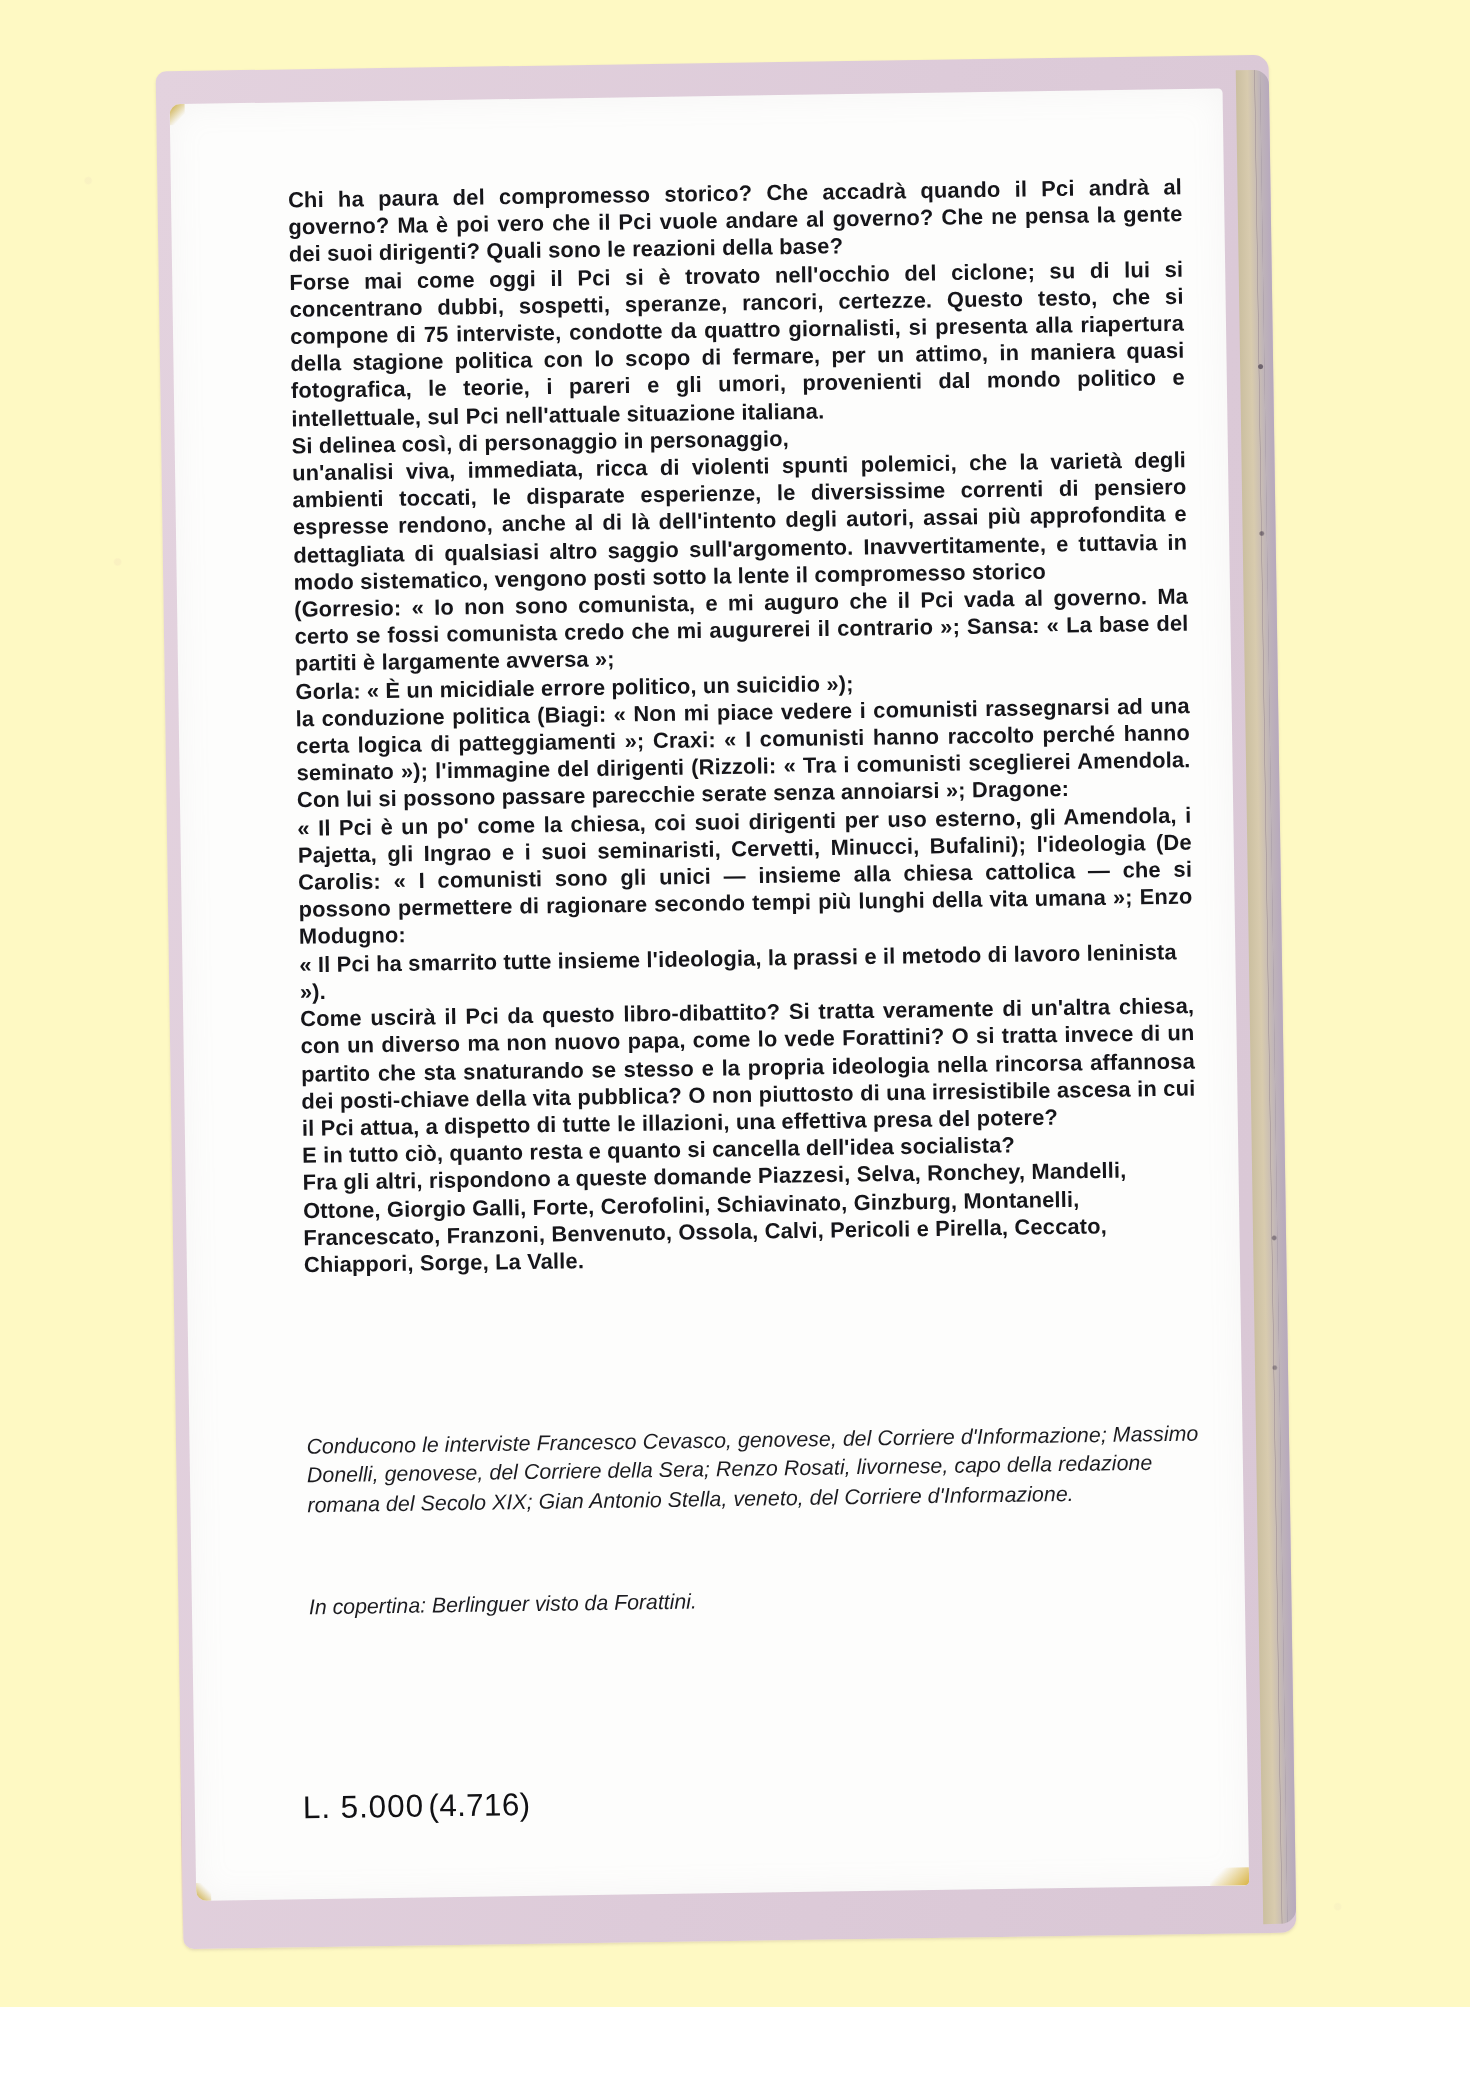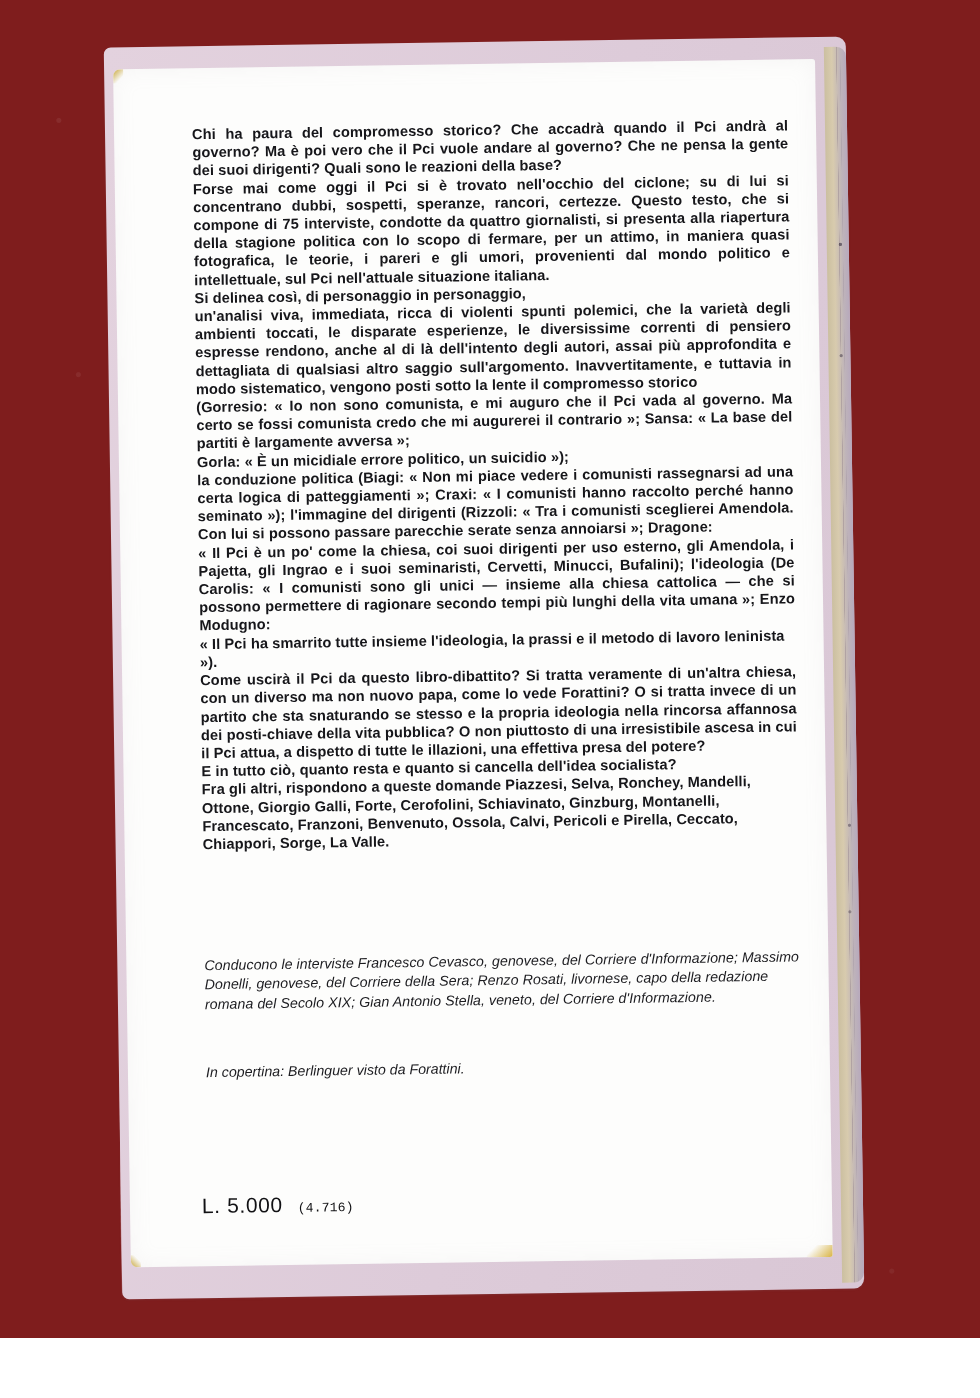--- a/index.html
+++ b/index.html
@@ -11,21 +11,21 @@
     width: 980px;
     height: 1398px;
     overflow: hidden;
     font-family: "Liberation Sans", sans-serif;
   }
 
   #scene {
     position: relative;
     width: 980px;
     height: 1338px;
-    background: #7f1d1d;
+    background: #fef9c3;
   }
 
   
   .scan-noise {
     position: absolute;
     inset: 0;
     background:
       radial-gradient(circle at 8% 28%, rgba(214,170,170,0.10) 0 2px, transparent 3px),
       radial-gradient(circle at 6% 9%,  rgba(210,180,180,0.10) 0 2px, transparent 3px),
       radial-gradient(circle at 91% 95%, rgba(200,180,180,0.08) 0 2px, transparent 3px);
@@ -167,25 +167,24 @@
     color: #111114;
     font-family: "Liberation Sans", sans-serif;
     white-space: nowrap;
   }
   .price .main {
     font-size: 21px;
     letter-spacing: 0.6px;
     vertical-align: baseline;
   }
   .price .paren {
-    font-size: 13px;
+    font-size: 21px;
     letter-spacing: 0.2px;
-    margin-left: 15px;
+    margin-left: 3px;
     vertical-align: baseline;
-    font-family: Liberation Mono, monospace;
   }
 
   
   .spine-line {
     position: absolute;
     left: 116px;
     top: 52px;
     width: 3px;
     height: 1245px;
     background: linear-gradient(180deg,

